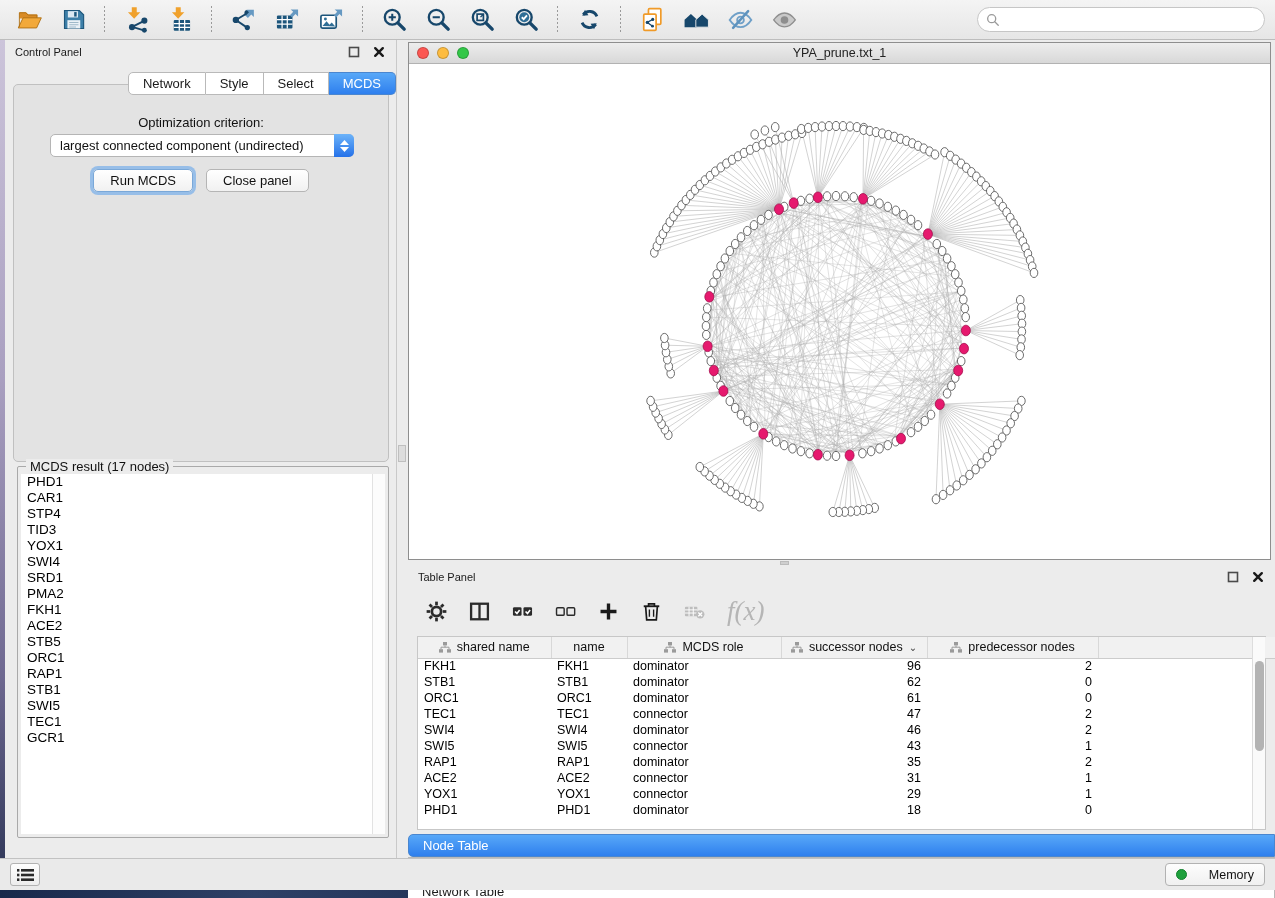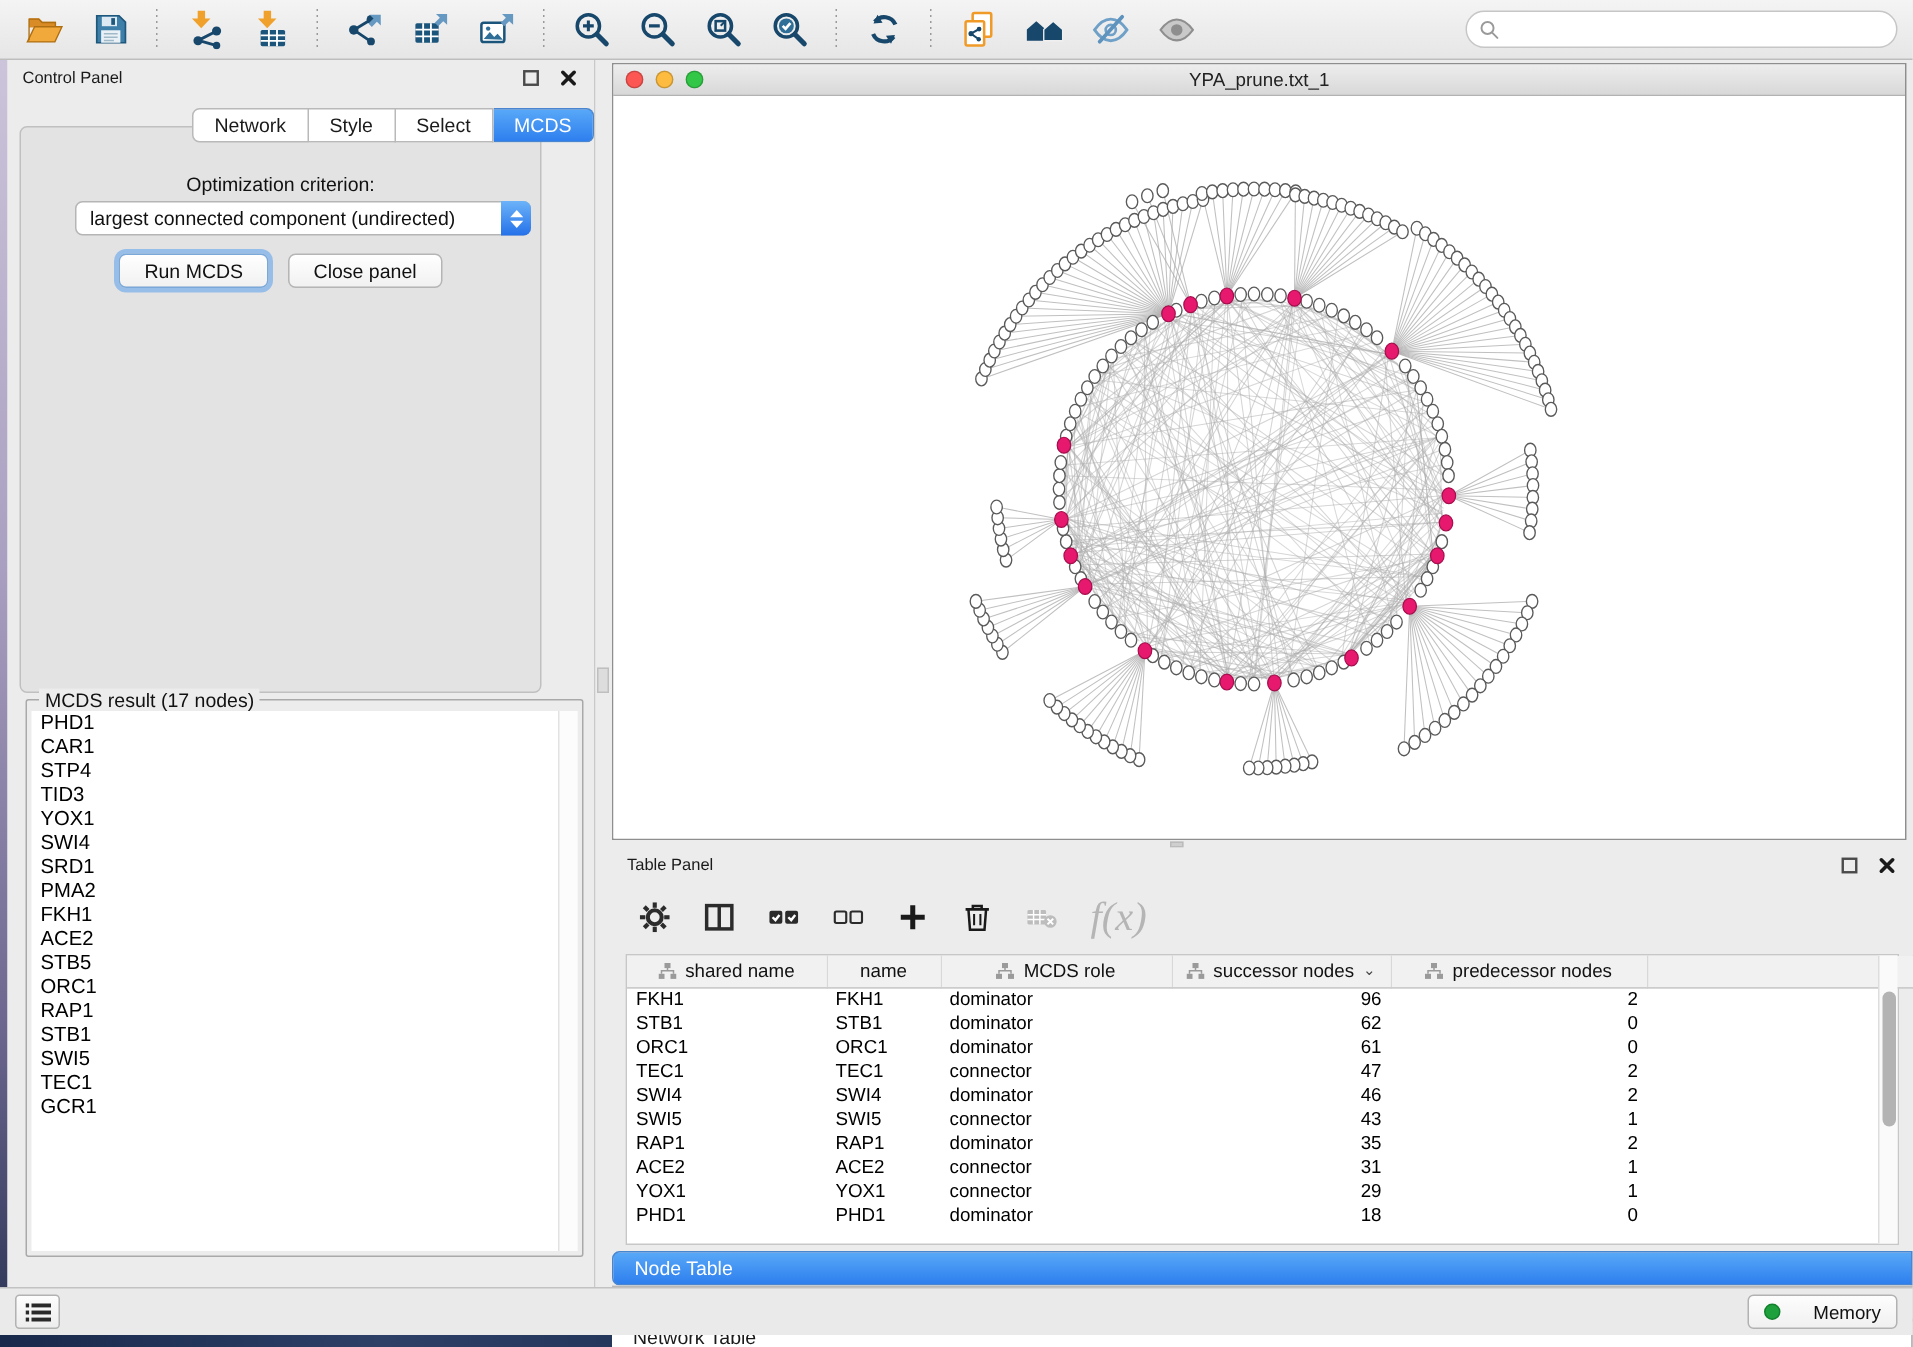--- a/index.html
+++ b/index.html
@@ -37,21 +37,21 @@
   .ph-icon { width:13px; height:13px; margin-left:12px; display:flex; align-items:center; }
   .ph-icon svg { width:12px; height:12px; }
 
   #cp-tabs { position:absolute; left:0; top:32px; width:100%; display:flex; justify-content:flex-end; z-index:3; }
   .seg-tab { height:23px; padding:0 14px; background:#fff; border:1px solid #B9B9B9;
     border-left-width:0; font-size:13px; display:flex; align-items:center; color:#1a1a1a; }
   .seg-tab:first-child { border-left-width:1px; border-radius:5px 0 0 5px; }
   .seg-tab:last-child { border-radius:0 5px 5px 0; }
   .seg-tab.active { background:linear-gradient(#58A8F8,#2E7FEE); border-color:#4A86CF; color:#fff; }
 
-  #cp-card { position:absolute; left:8px; top:44px; width:348px; height:378px;
+  #cp-card { position:absolute; left:8px; top:44px; width:376px; height:378px;
     background:#E3E3E3; border:1px solid #C0C0C0; border-radius:5px;padding-left:45px; }
   #opt-label { position:absolute; left:0; top:30px; width:100%; text-align:center;
     font-size:13px; color:#111; }
   #combo { position:absolute; left:36px; top:49px; width:304px; height:23px;
     background:#fff; border:1px solid #B5B5B5; border-radius:5px; display:flex; align-items:center; }
   #combo-value { flex:1; font-size:13px; padding-left:9px; color:#111; white-space:nowrap; overflow:hidden; }
   #combo-btn { width:20px; height:23px; margin:-1px -1px -1px 0; border-radius:0 5px 5px 0;
     background:linear-gradient(#6CB3F9,#2471E9); display:flex; flex-direction:column;
     align-items:center; justify-content:center; gap:2px; }
   #combo-btn svg { width:9px; height:5px; display:block; }

